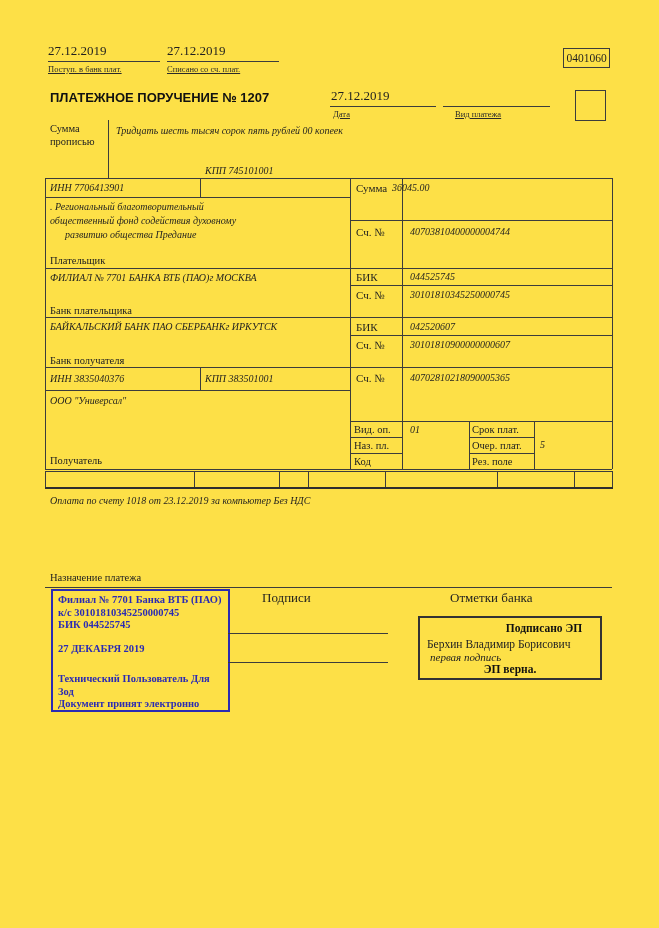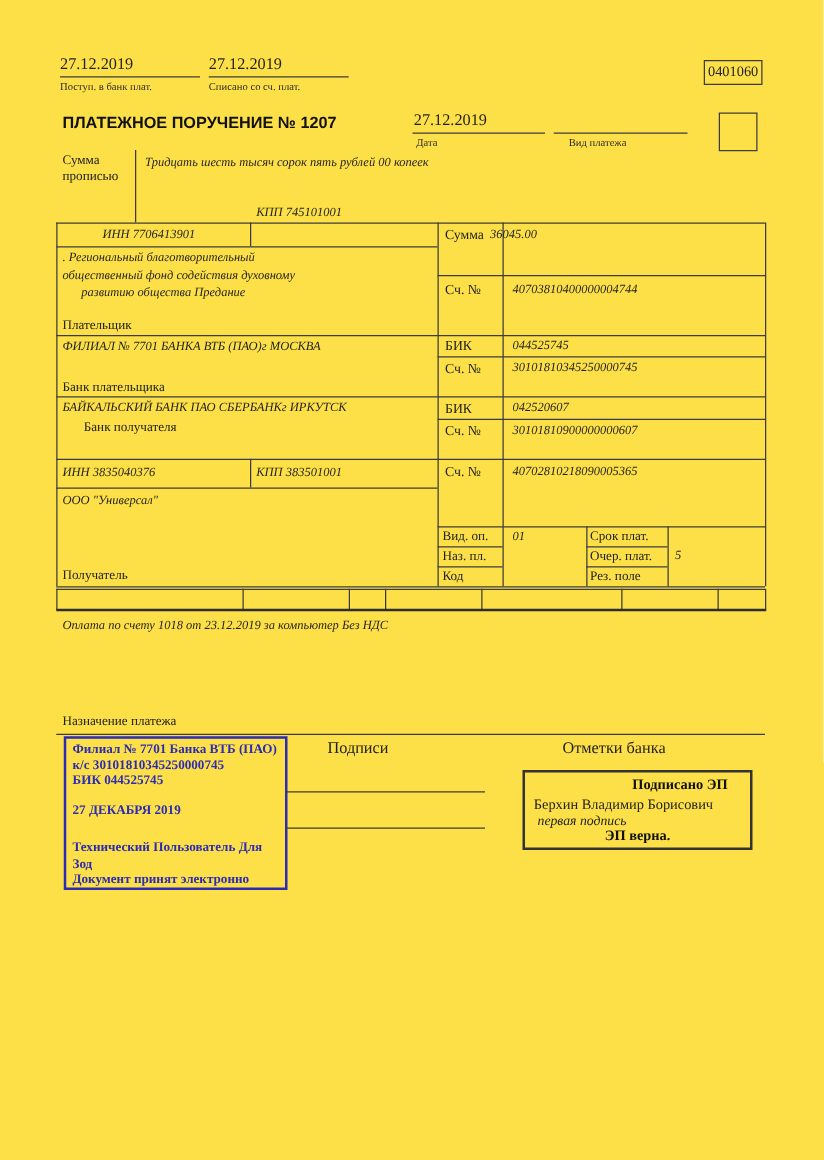--- a/index.html
+++ b/index.html
@@ -4,21 +4,21 @@
 <style>
   html,body{margin:0;padding:0;background:#ffffff;}
   .page{
     position:relative;width:659px;height:928px;background:#fde047;overflow:hidden;
     font-family:"Liberation Serif", serif;color:#1f1f1f;
   }
   .t{position:absolute;font-size:10px;line-height:13px;white-space:nowrap;font-style:italic;}
   .t13{position:absolute;font-size:13px;line-height:14px;white-space:nowrap;}
   .lbl{position:absolute;font-size:10.5px;line-height:11px;white-space:nowrap;color:#222;}
   .cl{position:absolute;font-size:11px;line-height:12px;white-space:nowrap;}
-  .tiny{position:absolute;font-size:8.5px;line-height:9px;white-space:nowrap;color:#2a2a2a;}
+  .tiny{position:absolute;font-size:8.5px;line-height:9px;white-space:nowrap;color:#2a2a2a;text-decoration:underline;}
   .title{position:absolute;font-family:"Liberation Sans",sans-serif;font-weight:bold;font-size:13px;white-space:nowrap;color:#111;}
   .hl{position:absolute;height:1px;background:#3c3c3c;}
   .hl2{position:absolute;height:2px;background:#2e2e2e;}
   .vl{position:absolute;width:1px;background:#3c3c3c;}
   .box{position:absolute;border:1px solid #3c3c3c;background:transparent;}
   .stamp{position:absolute;left:51px;top:589px;width:175px;height:119px;border:2px solid #2b2bb4;}
   .stamp-line{position:absolute;font-size:10.5px;line-height:11px;font-weight:bold;color:#2b2bb4;white-space:nowrap;}
   .esign{position:absolute;left:418px;top:616px;width:180px;height:60px;border:2px solid #333;}
   .esign .e-title{position:absolute;left:0;top:4px;width:100%;text-align:center;font-size:11.5px;font-weight:bold;color:#111;padding-left:34px;}
   .esign .e-name{position:absolute;left:7px;top:20px;font-size:11.5px;color:#222;white-space:nowrap;}
@@ -72,40 +72,40 @@
   <i class="hl" style="left:45px;top:390px;width:305px;"></i>
   <i class="hl" style="left:350px;top:421px;width:262px;"></i>
   <i class="hl" style="left:350px;top:437px;width:52px;"></i>
   <i class="hl" style="left:469px;top:437px;width:65px;"></i>
   <i class="hl" style="left:350px;top:453px;width:52px;"></i>
   <i class="hl" style="left:469px;top:453px;width:65px;"></i>
   <i class="vl" style="left:469px;top:421px;height:48px;"></i>
   <i class="vl" style="left:534px;top:421px;height:48px;"></i>
   <i class="hl" style="left:45px;top:469px;width:567px;"></i>
 
-  <div class="t" style="left:50px;top:181px;margin-left:32px;">ИНН 7706413901</div>
+  <div class="t" style="left:50px;top:181px;">ИНН 7706413901</div>
   <div class="t" style="left:205px;top:164px;">КПП 745101001</div>
   <div class="cl" style="left:356px;top:182px;">Сумма</div>
   <div class="t" style="left:392px;top:181px;">36045.00</div>
   <div class="t" style="left:50px;top:200px;">. Региональный благотворительный</div>
   <div class="t" style="left:50px;top:214px;">общественный фонд содействия духовному</div>
   <div class="t" style="left:50px;top:228px;padding-left:15px;">развитию общества Предание</div>
   <div class="lbl" style="left:50px;top:255px;">Плательщик</div>
   <div class="cl" style="left:356px;top:226px;">Сч. №</div>
   <div class="t" style="left:410px;top:225px;">40703810400000004744</div>
 
   <div class="t" style="left:50px;top:271px;">ФИЛИАЛ № 7701 БАНКА ВТБ (ПАО)г МОСКВА</div>
   <div class="lbl" style="left:50px;top:305px;">Банк плательщика</div>
   <div class="cl" style="left:356px;top:271px;">БИК</div>
   <div class="t" style="left:410px;top:270px;">044525745</div>
   <div class="cl" style="left:356px;top:289px;">Сч. №</div>
   <div class="t" style="left:410px;top:288px;">30101810345250000745</div>
 
   <div class="t" style="left:50px;top:320px;">БАЙКАЛЬСКИЙ БАНК ПАО СБЕРБАНКг ИРКУТСК</div>
-  <div class="lbl" style="left:50px;top:337px;margin-left:17px;">Банк получателя</div>
+  <div class="lbl" style="left:50px;top:355px;">Банк получателя</div>
   <div class="cl" style="left:356px;top:321px;">БИК</div>
   <div class="t" style="left:410px;top:320px;">042520607</div>
   <div class="cl" style="left:356px;top:339px;">Сч. №</div>
   <div class="t" style="left:410px;top:338px;">30101810900000000607</div>
 
   <div class="t" style="left:50px;top:372px;">ИНН 3835040376</div>
   <div class="t" style="left:205px;top:372px;">КПП 383501001</div>
   <div class="cl" style="left:356px;top:372px;">Сч. №</div>
   <div class="t" style="left:410px;top:371px;">40702810218090005365</div>
   <div class="t" style="left:50px;top:394px;">ООО "Универсал"</div>

